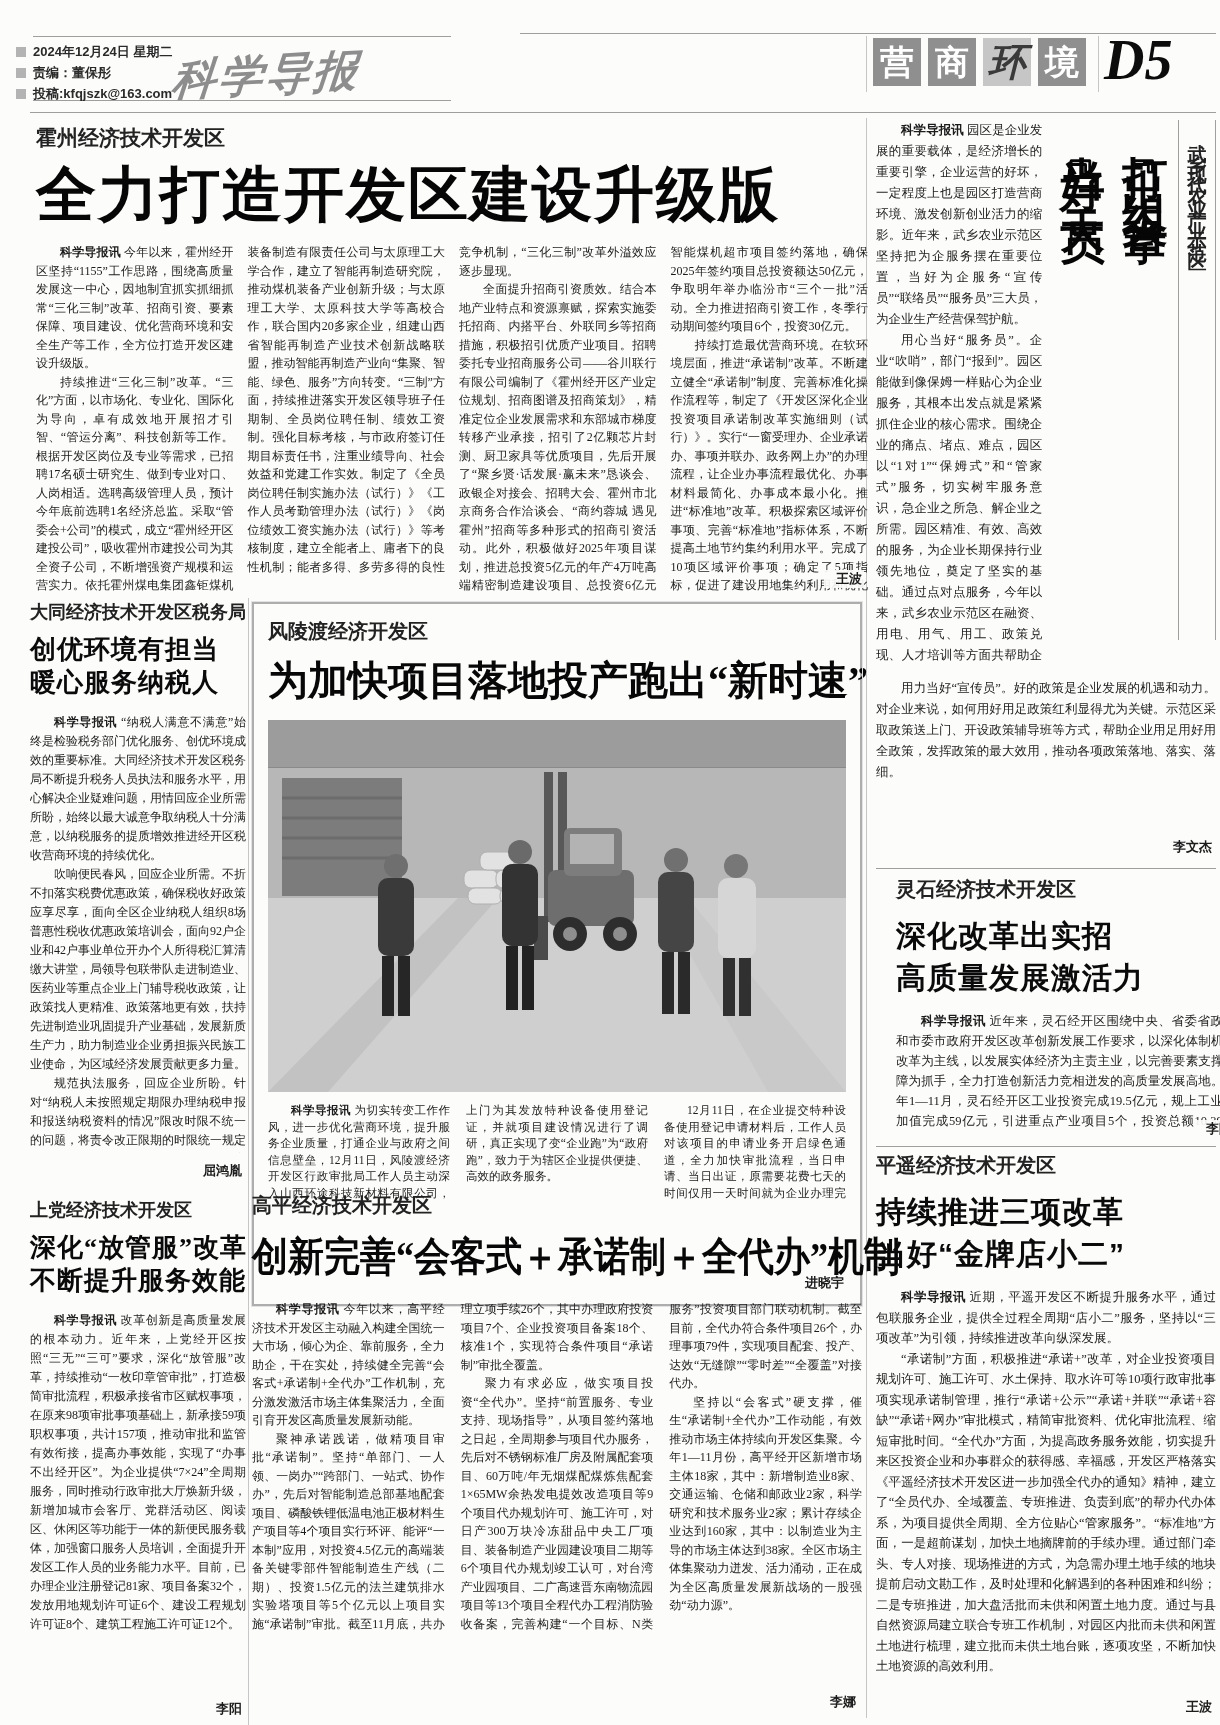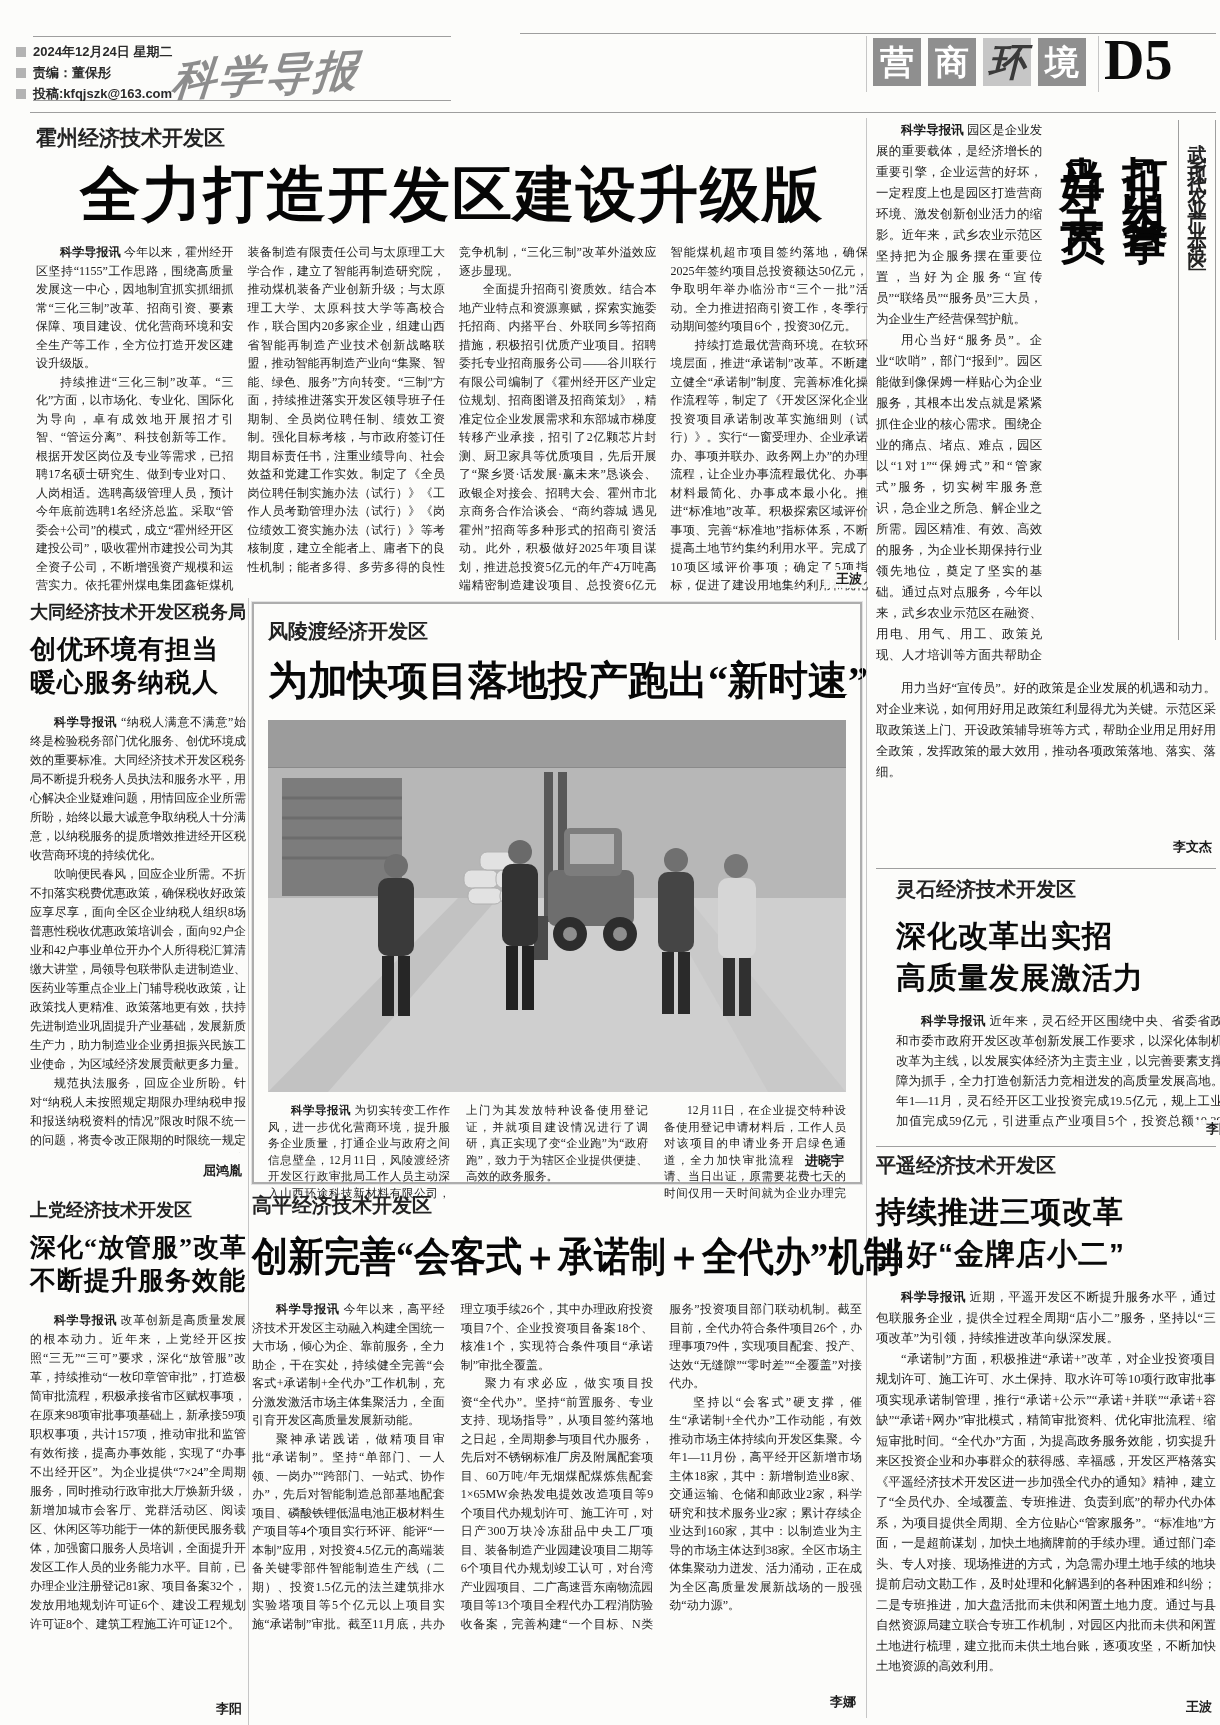--- a/index.html
+++ b/index.html
@@ -16,49 +16,49 @@
   .sq { width:10px; height:10px; background:#b3b3b3; display:inline-block; margin-right:7px; flex:0 0 auto; }
   .masthead { position:absolute; left:172px; top:46px; font-family:"Liberation Serif", serif;
               font-style:italic; font-weight:700; font-size:44px; color:#8d8d8d;
               transform:rotate(-3deg) skewX(-8deg); letter-spacing:3px; white-space:nowrap; }
   .sec-wrap { position:absolute; left:873px; top:38px; display:flex; align-items:center; gap:7px; }
   .sec-box { width:48px; height:48px; background:#8f8f8f; color:#fff; text-align:center;
              line-height:48px; font-size:34px; font-weight:900; font-family:"Liberation Sans", sans-serif; }
   .sec-box.calli { background:#c6c6c6; color:#3a3a3a; font-family:"Liberation Serif", serif;
                    font-style:italic; font-size:38px; font-weight:700; }
   .d5 { position:absolute; left:1104px; top:28px; font-family:"Liberation Serif", serif;
-        font-weight:700; font-size:56px; color:#0c0c0c; }
+        font-weight:700; font-size:56px; color:#0c0c0c;font-style:italic; }
 
   
   .kicker { font-family:"Liberation Sans", sans-serif; font-weight:700; color:#222; }
   p { text-indent:2em; margin:0; }
   .lead { font-family:"Liberation Sans", sans-serif; font-weight:700; }
   .author { position:absolute; font-family:"Liberation Sans", sans-serif; font-weight:700;
             font-size:13px; background:rgba(252,252,250,.92); padding:0 2px 0 12px; }
   .jbody { text-align:justify; overflow:hidden; }
 
   
   .art-hz { position:absolute; left:36px; top:122px; width:832px; height:466px; }
   .art-hz .kicker { font-size:21px; margin:2px 0 12px; }
   .hl-main { font-family:"Liberation Sans", sans-serif; font-weight:900; font-size:60px;
-             line-height:1.02; letter-spacing:2px; white-space:nowrap; color:#060606;text-align:center; }
+             line-height:1.02; letter-spacing:2px; white-space:nowrap; color:#060606; }
   .art-hz .cols { margin-top:18px; height:352px; column-count:4; column-gap:14px;
                   font-size:12px; line-height:18.5px; }
 
   
   .art-dt { position:absolute; left:30px; top:600px; width:216px; height:586px; }
   .art-sd { position:absolute; left:30px; top:1198px; width:216px; height:522px; }
   .art-dt .kicker, .art-sd .kicker { font-size:18px; margin-bottom:10px; }
   .hl-left { font-family:"Liberation Serif", serif; font-weight:900; font-size:26px;
              line-height:1.25; letter-spacing:1px; color:#0a0a0a; white-space:nowrap; }
   .art-dt .jbody { margin-top:14px; height:440px; font-size:12px; line-height:19px; }
   .art-sd .jbody { margin-top:14px; height:368px; font-size:12px; line-height:19px; }
 
   
-  .art-fld { position:absolute; left:252px; top:602px; width:610px; height:582px;
+  .art-fld { position:absolute; left:252px; top:602px; width:610px; height:704px;
              border:2px solid #adadad; outline:1px solid #e2e2e2; padding:12px 14px; }
   .art-fld .kicker { font-size:20px; margin:2px 0 8px; }
   .hl-fld { font-family:"Liberation Serif", serif; font-weight:900; font-size:40px;
             white-space:nowrap; letter-spacing:0px; color:#070707; margin-bottom:12px; }
   .photo { width:578px; height:372px; display:block; }
   .art-fld .caption { margin-top:10px; column-count:3; column-gap:16px; height:100px;
                       font-size:11.5px; line-height:16.5px; }
 
   
   .art-gp { position:absolute; left:252px; top:1192px; width:610px; height:533px; }

